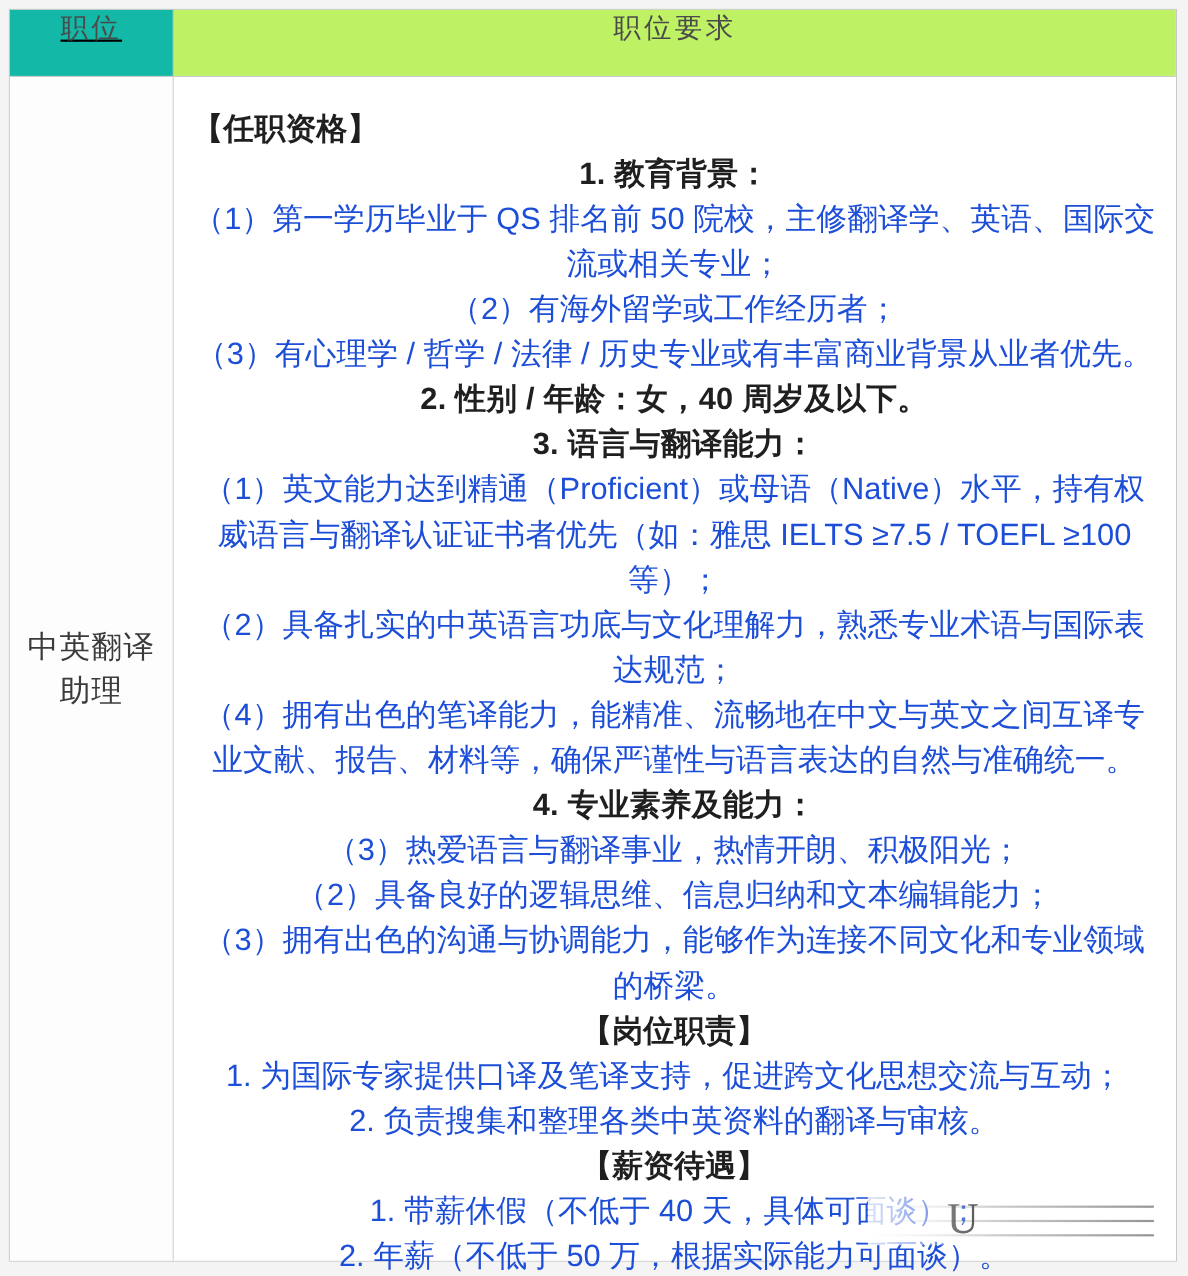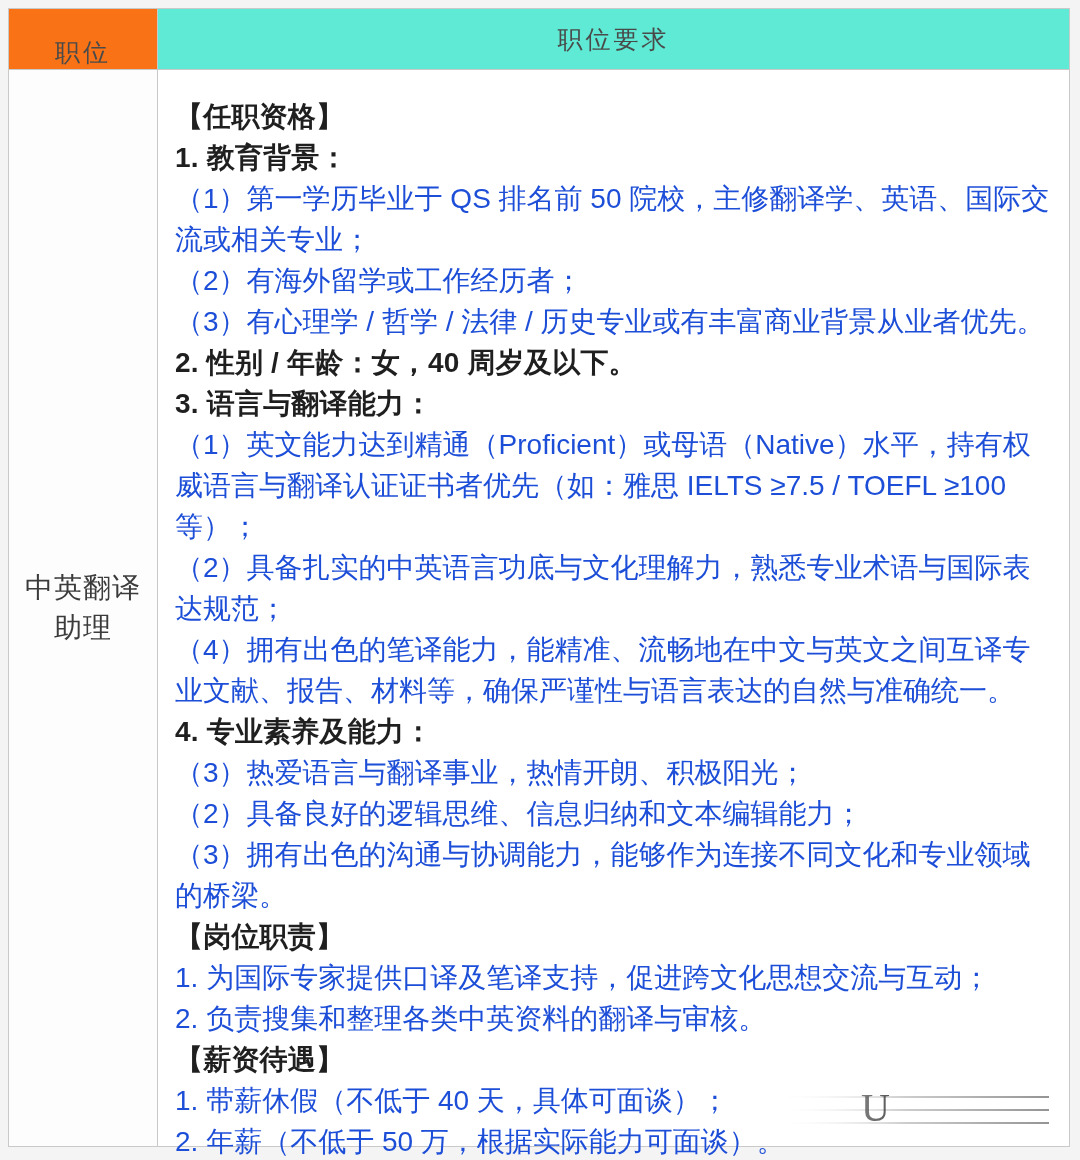--- a/index.html
+++ b/index.html
@@ -44,30 +44,30 @@
   .row-body {
     flex: 1 1 auto;
     min-height: 0;
   }
   .cell-title {
     width: 149px;
     flex: 0 0 149px;
     border-right: 1px solid #c9c9c9;
     box-sizing: border-box;
     display: flex;
-    align-items: flex-end;
+    align-items: flex-start;
     justify-content: center;
-    background: #f97316;
+    background: #14b8a6;
+    text-decoration: underline;
   }
   .cell-req {
     flex: 1 1 auto;
     box-sizing: border-box;
-    background: #5eead4;
-    display: flex;
-    align-items: center;
+    background: #bef264;
+    display: flex;
     justify-content: center;
   }
   .hdr-text {
     font-size: 25px;
     color: #4a4a4a;
     letter-spacing: 3px;
     font-weight: 400;
   }
   .cell-title-body {
     width: 149px;
@@ -93,21 +93,21 @@
     padding: 26px 18px 10px 17px;
     position: relative;
     background: #ffffff;
   }
   .content {
     font-size: 28px;
     color: #2c2c2c;
     line-height: 41px;
   }
   .blk { margin: 0; }
-  .blk + .blk { margin-top: 0; }
+  .blk + .blk { margin-top: 0; text-align: center; }
   .gap { margin-top: 20px; }
   .hd {
     font-weight: bold;
     color: #1f1f1f;
     letter-spacing: 0.2px;
   }
   .li {
     color: #1d4ed8;
   }
   .watermark {

